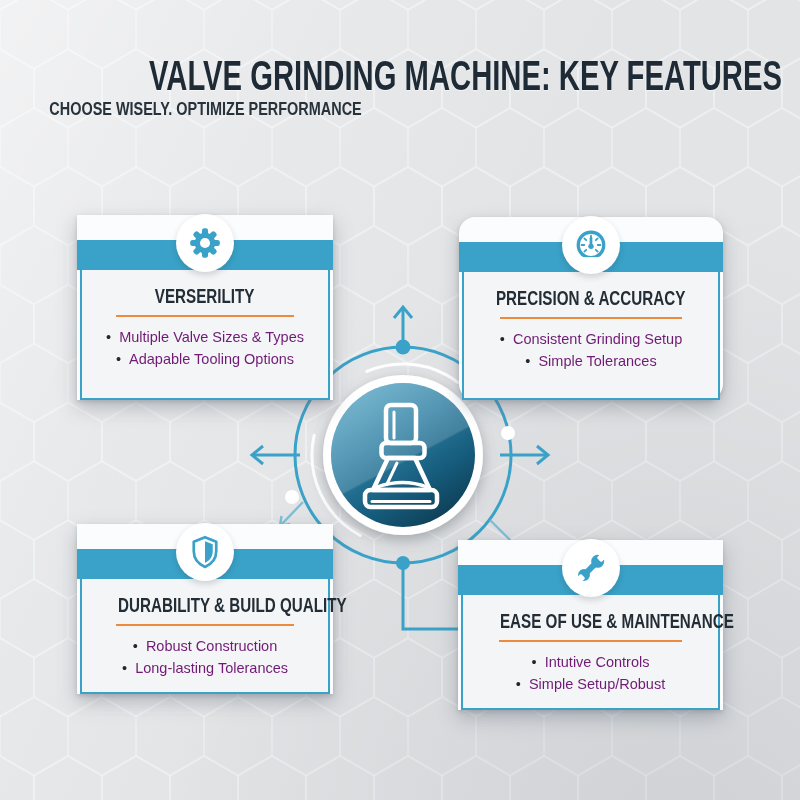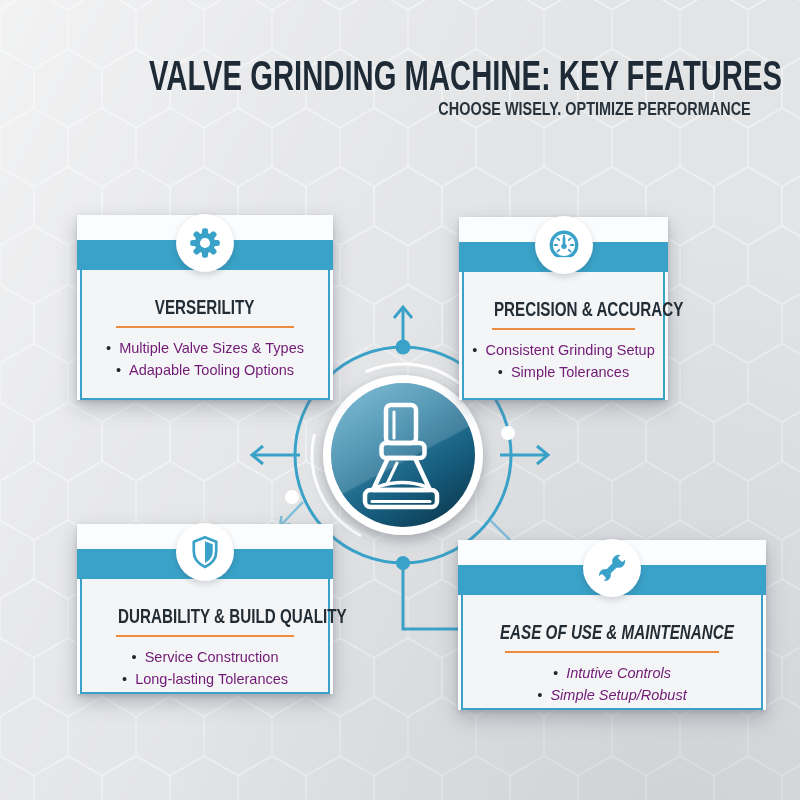--- a/index.html
+++ b/index.html
@@ -13,51 +13,51 @@
   .bg-svg{position:absolute;inset:0;}
   .light-overlay{
     position:absolute;inset:0;pointer-events:none;
     background:
       linear-gradient(118deg, rgba(255,255,255,0.55) 0%, rgba(255,255,255,0.18) 28%, rgba(255,255,255,0) 52%),
       radial-gradient(ellipse at 85% 115%, rgba(90,100,112,0.16), rgba(90,100,112,0) 55%);
   }
   .condensed{display:inline-block;transform:scaleX(0.68);transform-origin:center;white-space:nowrap;}
   .condensed2{display:inline-block;transform:scaleX(0.76);transform-origin:center;white-space:nowrap;}
 
-  .header{position:absolute;left:0;right:0;top:54px;text-align:right;z-index:5;}
+  .header{position:absolute;left:0;right:0;top:54px;text-align:left;z-index:5;}
   .main-title{
     font-size:43px;font-weight:700;color:var(--title-navy,#1e2b36);
     letter-spacing:0px;line-height:1;margin:0;
     text-shadow:0 1px 1px rgba(255,255,255,0.6);
   }
   .subtitle{
     margin-top:2px;font-size:19px;font-weight:700;color:#27323b;line-height:1;
   }
 
   .card{
     position:absolute;background:#fbfcfd;z-index:4;
     box-shadow:0 8px 18px rgba(96,106,118,0.38), 0 2px 4px rgba(96,106,118,0.25);
   }
   .card-tl{left:77px;top:215px;width:256px;height:185px;}
-  .card-tr{left:459px;top:217px;width:209px;height:183px;}
+  .card-tr{left:459px;top:217px;width:264px;height:183px;border-radius:16px;}
   .card-bl{left:77px;top:524px;width:256px;height:170px;}
-  .card-br{left:458px;top:540px;width:308px;height:170px;font-style:italic;}
+  .card-br{left:458px;top:540px;width:265px;height:170px;}
   .card-band{position:absolute;top:25px;left:0;right:0;height:30px;background:var(--accent-blue,#3aa2c8);}
   .card-body{
     position:absolute;top:55px;left:3px;right:3px;bottom:0;
     background:#f4f5f7;border:2px solid var(--accent-blue,#3aa2c8);border-top:none;
     display:flex;flex-direction:column;align-items:center;box-sizing:border-box;
   }
   .badge{
     position:absolute;top:-1px;left:50%;transform:translateX(-50%);
     width:58px;height:58px;border-radius:50%;background:#ffffff;z-index:3;
     display:flex;align-items:center;justify-content:center;
     box-shadow:0 3px 6px rgba(30,43,54,0.18);
   }
-  .card-title{margin-top:26px;font-size:20px;font-weight:700;color:#232d36;line-height:1.1;text-align:center;width:100%;}
+  .card-title{margin-top:15px;font-size:20px;font-weight:700;color:#232d36;line-height:1.1;text-align:center;width:100%;}
   .divider{width:72%;height:2px;background:var(--accent-orange,#ec8b3e);margin:8px auto 9px;}
   .bullets{list-style:none;margin:0;padding:0;font-size:14.5px;color:#701a75;}
   .bullets li{text-align:center;line-height:1.55;}
   .bullets li::before{content:"\2022\00a0\00a0";color:#23282d;}
 
   .hub{position:absolute;inset:0;z-index:2;pointer-events:none;}
   .blue-stroke{stroke:var(--accent-blue,#3aa2c8);fill:none;}
   .blue-fill{fill:var(--accent-blue,#3aa2c8);}
   .icon-blue{fill:var(--accent-blue,#3aa2c8);}
   .white-stroke{stroke:#ffffff;fill:none;}
@@ -228,21 +228,21 @@
       <svg width="36" height="36" viewBox="0 0 40 40" aria-hidden="true">
         <path d="M20 3.5 L32.5 8.5 V19 C32.5 28.5 27 33.6 20 36.6 C13 33.6 7.5 28.5 7.5 19 V8.5 Z" fill="#ffffff" class="blue-stroke" stroke-width="3" stroke-linejoin="round"></path>
         <path d="M20 8 L28.6 11.5 V19 C28.6 26 24.6 29.9 20 32.3 Z" class="icon-blue"></path>
       </svg>
     </div>
     <div class="card-band"></div>
     <div class="card-body">
       <div class="card-title"><span class="condensed2">DURABILITY &amp; BUILD QUALITY</span></div>
       <div class="divider"></div>
       <ul class="bullets">
-        <li>Service Construction</li>
+        <li>Robust Construction</li>
         <li>Long-lasting Tolerances</li>
       </ul>
     </div>
   </div>
 
   <div class="card card-br">
     <div class="badge">
       <svg width="36" height="36" viewBox="0 0 40 40" aria-hidden="true">
         <g transform="rotate(45 20 20)">
           <circle cx="20" cy="9.5" r="7.2" class="icon-blue"></circle>

